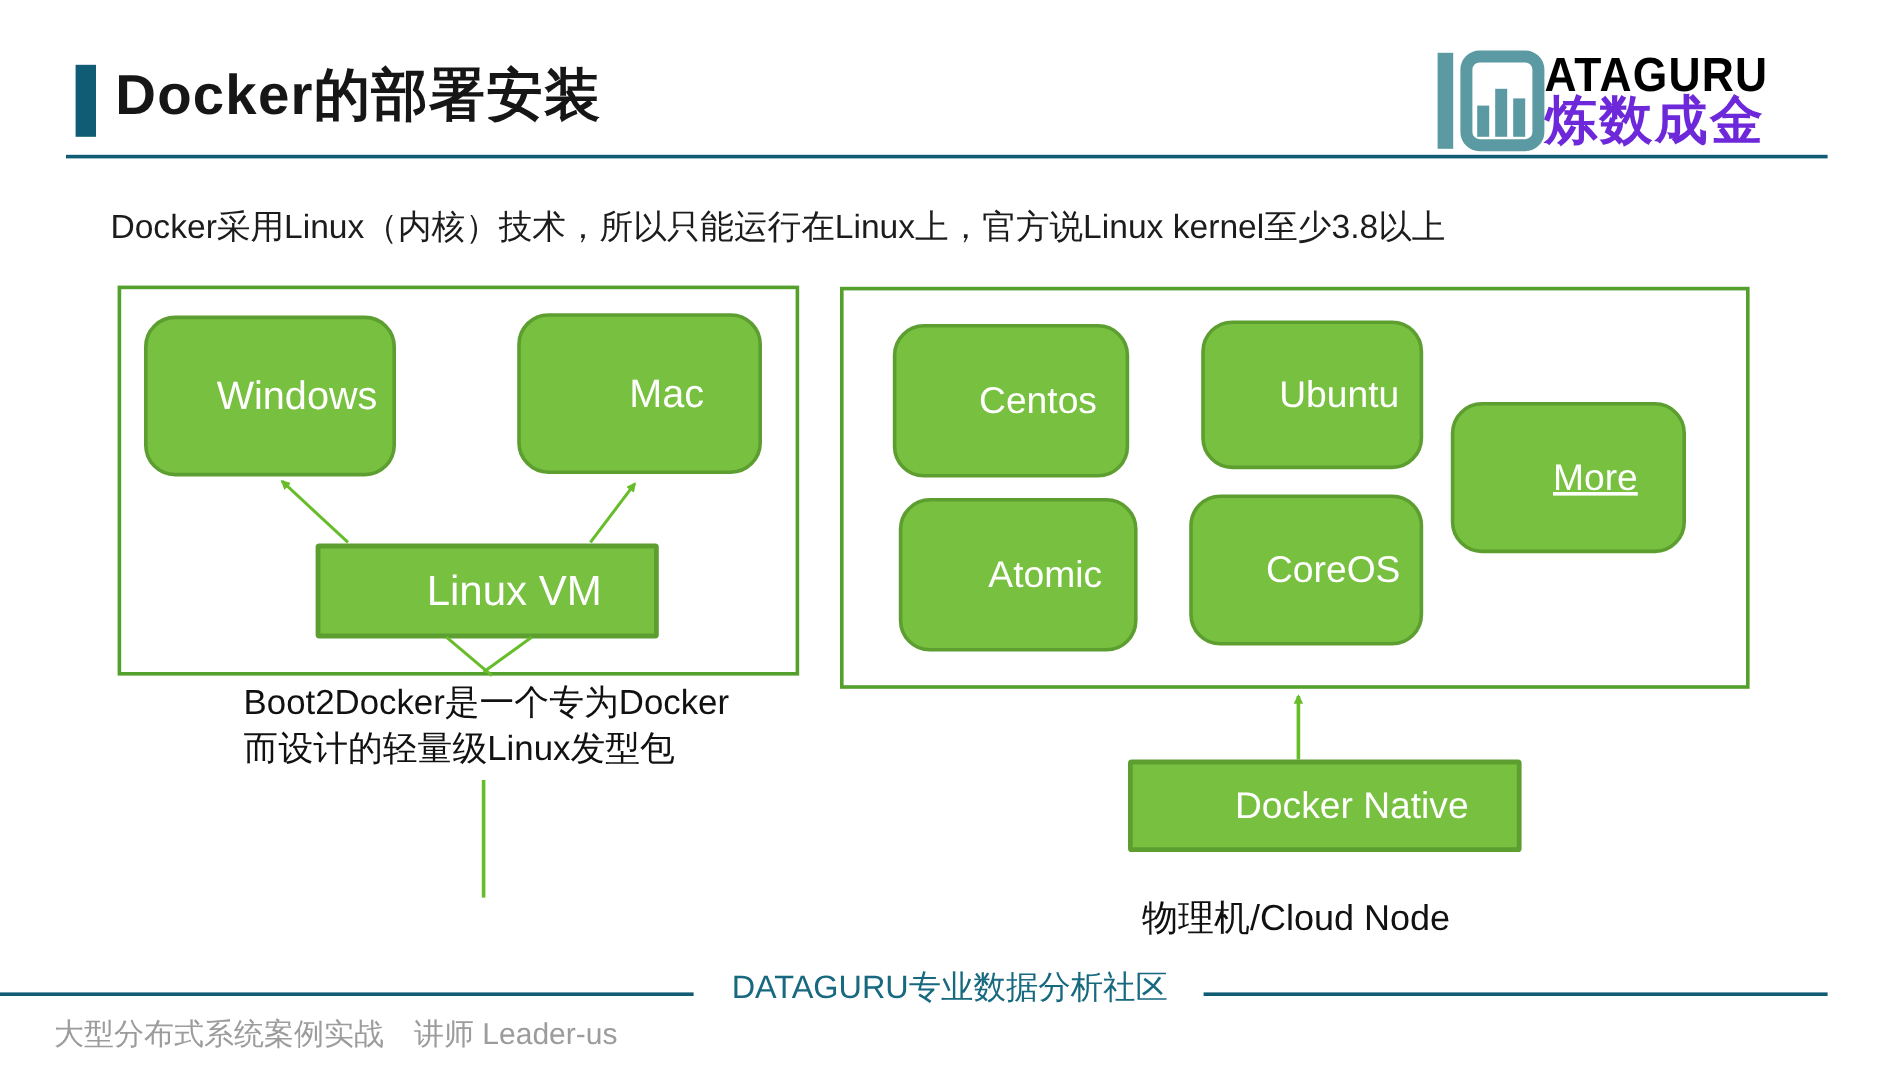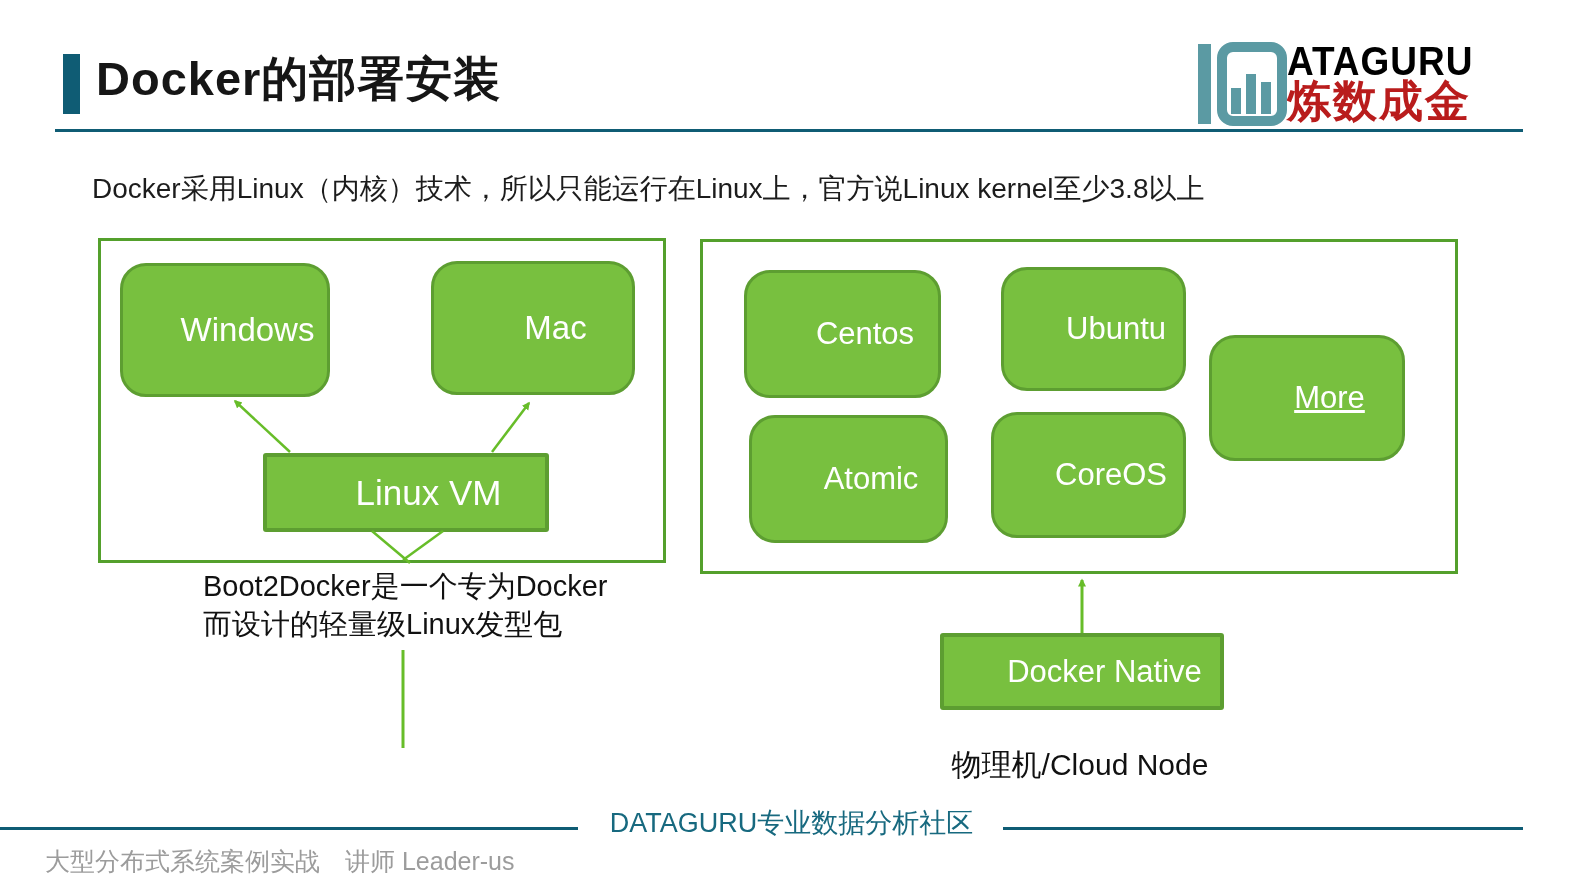--- a/index.html
+++ b/index.html
@@ -48,21 +48,21 @@
   .logo-icon .bar { position: absolute; bottom: 12px; width: 10px; background: #5b9aa3; }
   .logo-icon .bar.b1 { left: 33px; height: 26px; }
   .logo-icon .bar.b2 { left: 48px; height: 40px; }
   .logo-icon .bar.b3 { left: 63px; height: 32px; }
   .logo-text { margin-left: -3px; line-height: 1; }
   .logo-latin {
     font-size: 37px; font-weight: 700; color: #000;
     letter-spacing: 1px; transform: scaleY(1.08); transform-origin: top left;
   }
   .logo-cn {
-    font-size: 44px; font-weight: 700; color: #b91c1c;
+    font-size: 44px; font-weight: 700; color: #6d28d9;
     letter-spacing: 2px; margin-top: 0px;
   }
 
   
   .intro {
     position: absolute; left: 92px; top: 170px;
     font-size: 28px; color: #1c1c1c;
   }
 
   
@@ -92,21 +92,21 @@
   .box-linuxvm { left: 162px; top: 212px; width: 286px; height: 79px; font-size: 35px; }
 
   
   .box-centos  { left: 41px;  top: 28px;  width: 197px; height: 128px; font-size: 31px; }
   .box-ubuntu  { left: 298px; top: 25px;  width: 185px; height: 124px; font-size: 31px; }
   .box-more    { left: 506px; top: 93px;  width: 196px; height: 126px; font-size: 31px; text-decoration: underline; }
   .box-atomic  { left: 46px;  top: 173px; width: 199px; height: 128px; font-size: 31px; }
   .box-coreos  { left: 288px; top: 170px; width: 195px; height: 126px; font-size: 31px; }
 
   .box-docker-native {
-    left: 940px; top: 633px; width: 284px; height: 77px;
+    left: 940px; top: 633px; width: 328px; height: 77px;
     font-size: 31px;
   }
 
   
   .caption-boot2docker {
     position: absolute; left: 203px; top: 567px;
     font-size: 29px; color: #111; line-height: 38px;
   }
   .label-dev-env {
     position: absolute; left: 205px; top: 755px;

